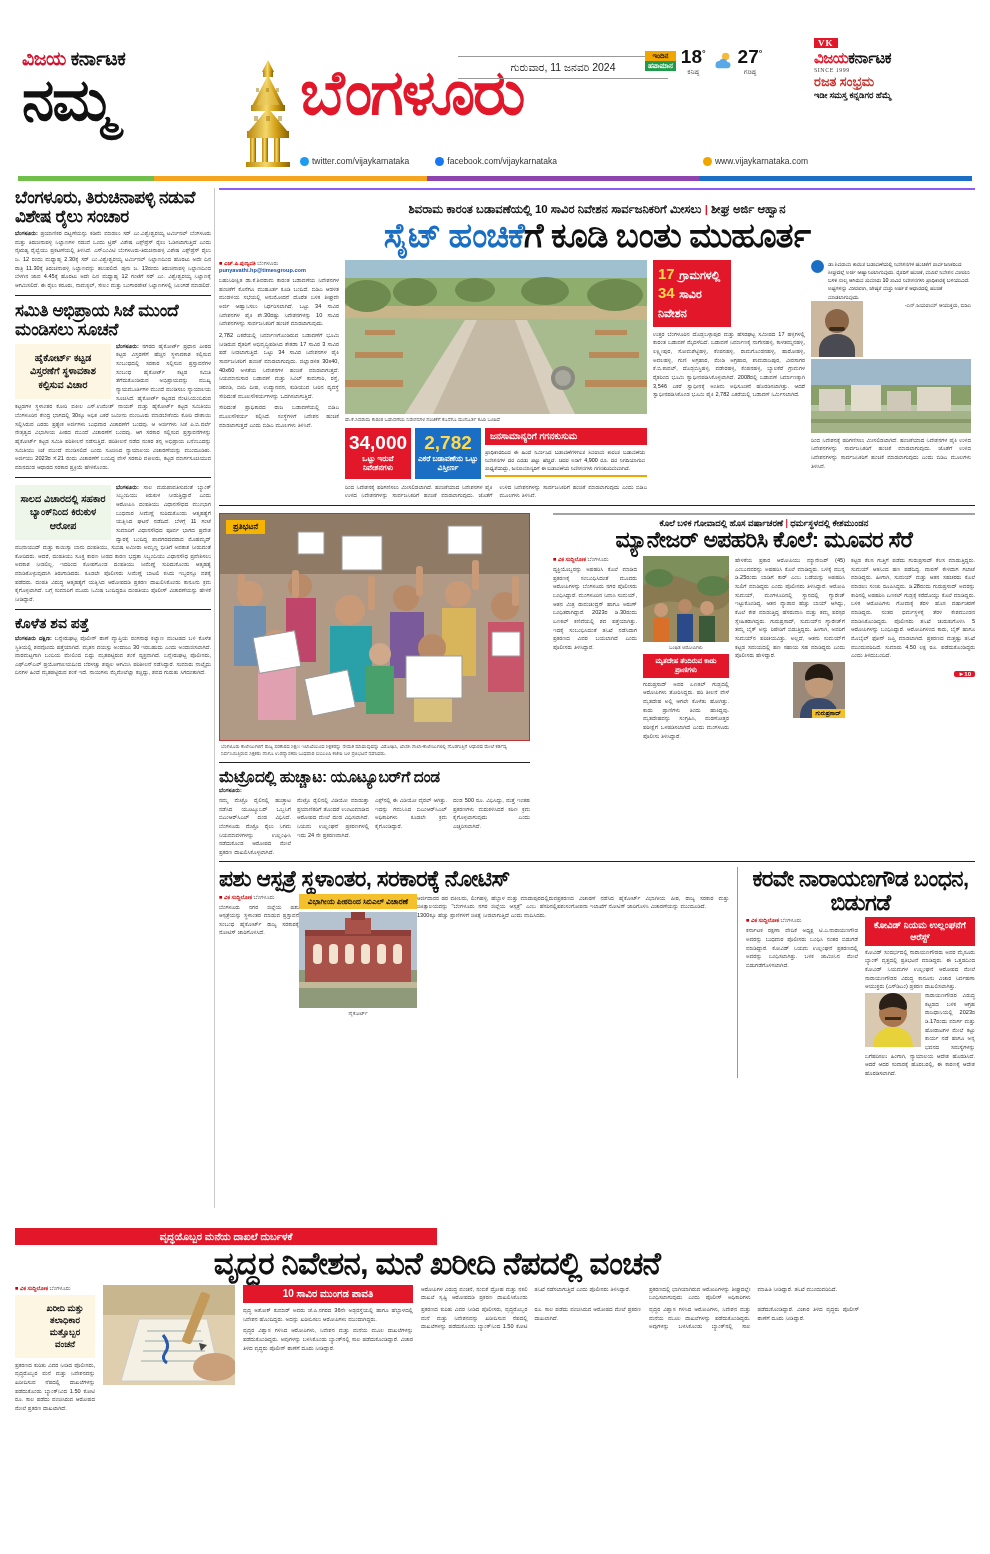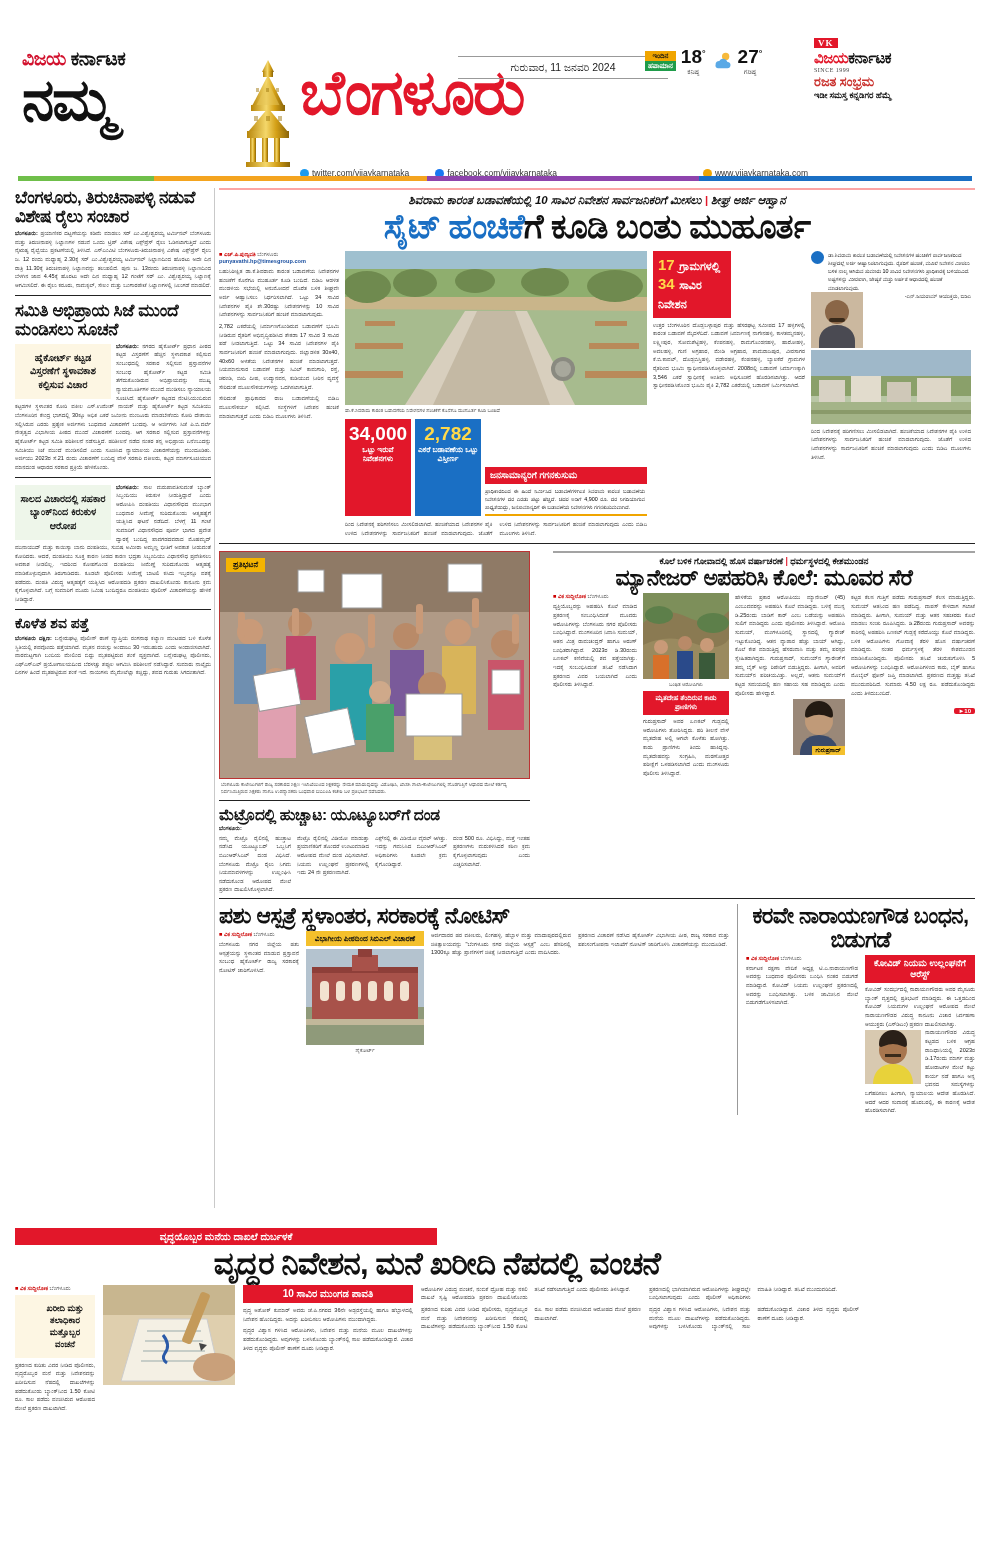--- a/index.html
+++ b/index.html
@@ -47,21 +47,21 @@
   .wx-icon { width:22px; height:22px; }
   .mh-right { position:absolute; right:18px; top:32px; width:158px; text-align:left;font-family:Liberation Serif, serif; }
   .vk-badge { background:#e2172a; color:#fff; font-weight:800; font-size:9px; display:inline-block; padding:0 4px; letter-spacing:1px;}
   .vk-right-name { font-weight:800; font-size:15px; color:#111; letter-spacing:-0.5px; }
   .vk-right-name .red { color:#e2172a; }
   .silver25 { font-size:54px; font-weight:800; color:#1a63ad; line-height:0.8; letter-spacing:-4px; position:relative;}
   .since { font-size:6px; color:#444; letter-spacing:0.5px; }
   .rajata { font-size:13px; font-weight:800; color:#c9302c; margin-top:1px;}
   .rajata2 { font-size:8.5px; font-weight:700; color:#111; }
   .socials {
-    position:absolute; left:300px; top:168px; width:520px;
+    position:absolute; left:300px; top:156px; width:520px;
     display:flex; gap:26px; font-size:8.5px; color:#333; align-items:center;
   }
   .socials .s { display:flex; align-items:center; gap:3px; }
   .dot { width:9px; height:9px; border-radius:50%; display:inline-block; }
   .rainbow {
     position:absolute; left:18px; right:18px; top:176px; height:5px; display:flex;
   }
   .rainbow i { flex:1; display:block; }
   .body-text {
     font-size:5.6px; line-height:1.55; color:#1a1a1a; text-align:justify;
@@ -80,21 +80,21 @@
   .content { position:absolute; left:15px; top:188px; width:960px; }
   .vrule { position:absolute; width:1px; background:#c9c9c9; }
 
   
   .colL { position:absolute; left:0; top:0; width:196px; }
   .colR { position:absolute; left:204px; top:0; width:756px; }
 
   
   .kicker {
     font-size:11.5px; font-weight:700; color:#111; text-align:center;
-    border-top:2px solid #fca5a5; padding-top:3px; line-height:1.25;font-style:italic;
+    border-top:2px solid #8b5cf6; padding-top:12px; line-height:1.25;
   }
   .kicker .sep { color:#e2172a; font-weight:800; }
   .big-head {
     font-size:34px; font-weight:800; text-align:center; line-height:1.05;
     letter-spacing:-1px; margin-top:2px; color:#111;
   }
   .big-head .blue { color:#1a6fc4; }
 
   .lead-grid { display:flex; gap:6px; margin-top:6px; }
   .lg-c1 { width:120px; }
@@ -112,21 +112,21 @@
     flex:0 0 66px; color:#fff; text-align:center; padding:5px 2px 6px;
   }
   .stat.red { background:#e2172a; }
   .stat.blue { background:#1a6fc4; }
   .stat .num { font-size:19px; font-weight:800; line-height:1; }
   .stat.blue .num { color:#ffd94a; }
   .stat .lbl { font-size:7.5px; font-weight:700; line-height:1.25; margin-top:2px;}
   .note-box { flex:1; }
   .note-head {
     background:#e2172a; color:#fff; font-size:9px; font-weight:800;
-    padding:3px 5px; line-height:1.2;margin-top:48px;
+    padding:3px 5px; line-height:1.2;
   }
   .note-body { font-size:5.4px; line-height:1.5; text-align:justify; padding:3px 2px 0 0;}
   .note-rule { border-bottom:2px solid #f0a500; margin-top:3px; }
 
   .red-box {
     background:#e2172a; color:#fff; padding:4px 5px 5px; line-height:1.2;
   }
   .red-box .n { font-size:15px; font-weight:800; color:#ffd94a; }
   .red-box .t { font-size:11px; font-weight:800; }
 
@@ -597,21 +597,21 @@
           </div>
         </div>
       </div>
 
       <div class="rule" style="margin-top:4px;"></div>
 
       <div style="display:flex; gap:8px;">
 
         <div style="width:510px;">
           <div class="head-md">ಪಶು ಆಸ್ಪತ್ರೆ ಸ್ಥಳಾಂತರ, ಸರಕಾರಕ್ಕೆ ನೋಟಿಸ್</div>
-          <div style="display:flex; gap:7px; margin-top:3px;">
+          <div style="display:flex; margin-top:3px;">
             <div style="width:80px;">
               <div class="byline">
                 ■ <span>ವಿಕ ಸುದ್ದಿಲೋಕ</span>
                 <span class="loc">ಬೆಂಗಳೂರು</span>
               </div>
               <p class="body-text" style="margin-top:2px;">ಬೆಂಗಳೂರು ನಗರ ಜಿಲ್ಲೆಯ ಪಶು ಆಸ್ಪತ್ರೆಯನ್ನು ಸ್ಥಳಾಂತರ ಮಾಡುವ ಪ್ರಸ್ತಾವನೆ ಸಂಬಂಧ ಹೈಕೋರ್ಟ್ ರಾಜ್ಯ ಸರಕಾರಕ್ಕೆ ನೋಟಿಸ್ ಜಾರಿಗೊಳಿಸಿದೆ.</p>
             </div>
             <div style="width:118px;">
               <div class="yellowbar">ವಿಭಾಗೀಯ ಪೀಠದಿಂದ ಸಿಬಿಎಲ್ ವಿಚಾರಣೆ</div>
               <div class="photo grad-bldg" style="height:96px; margin-top:3px;">

